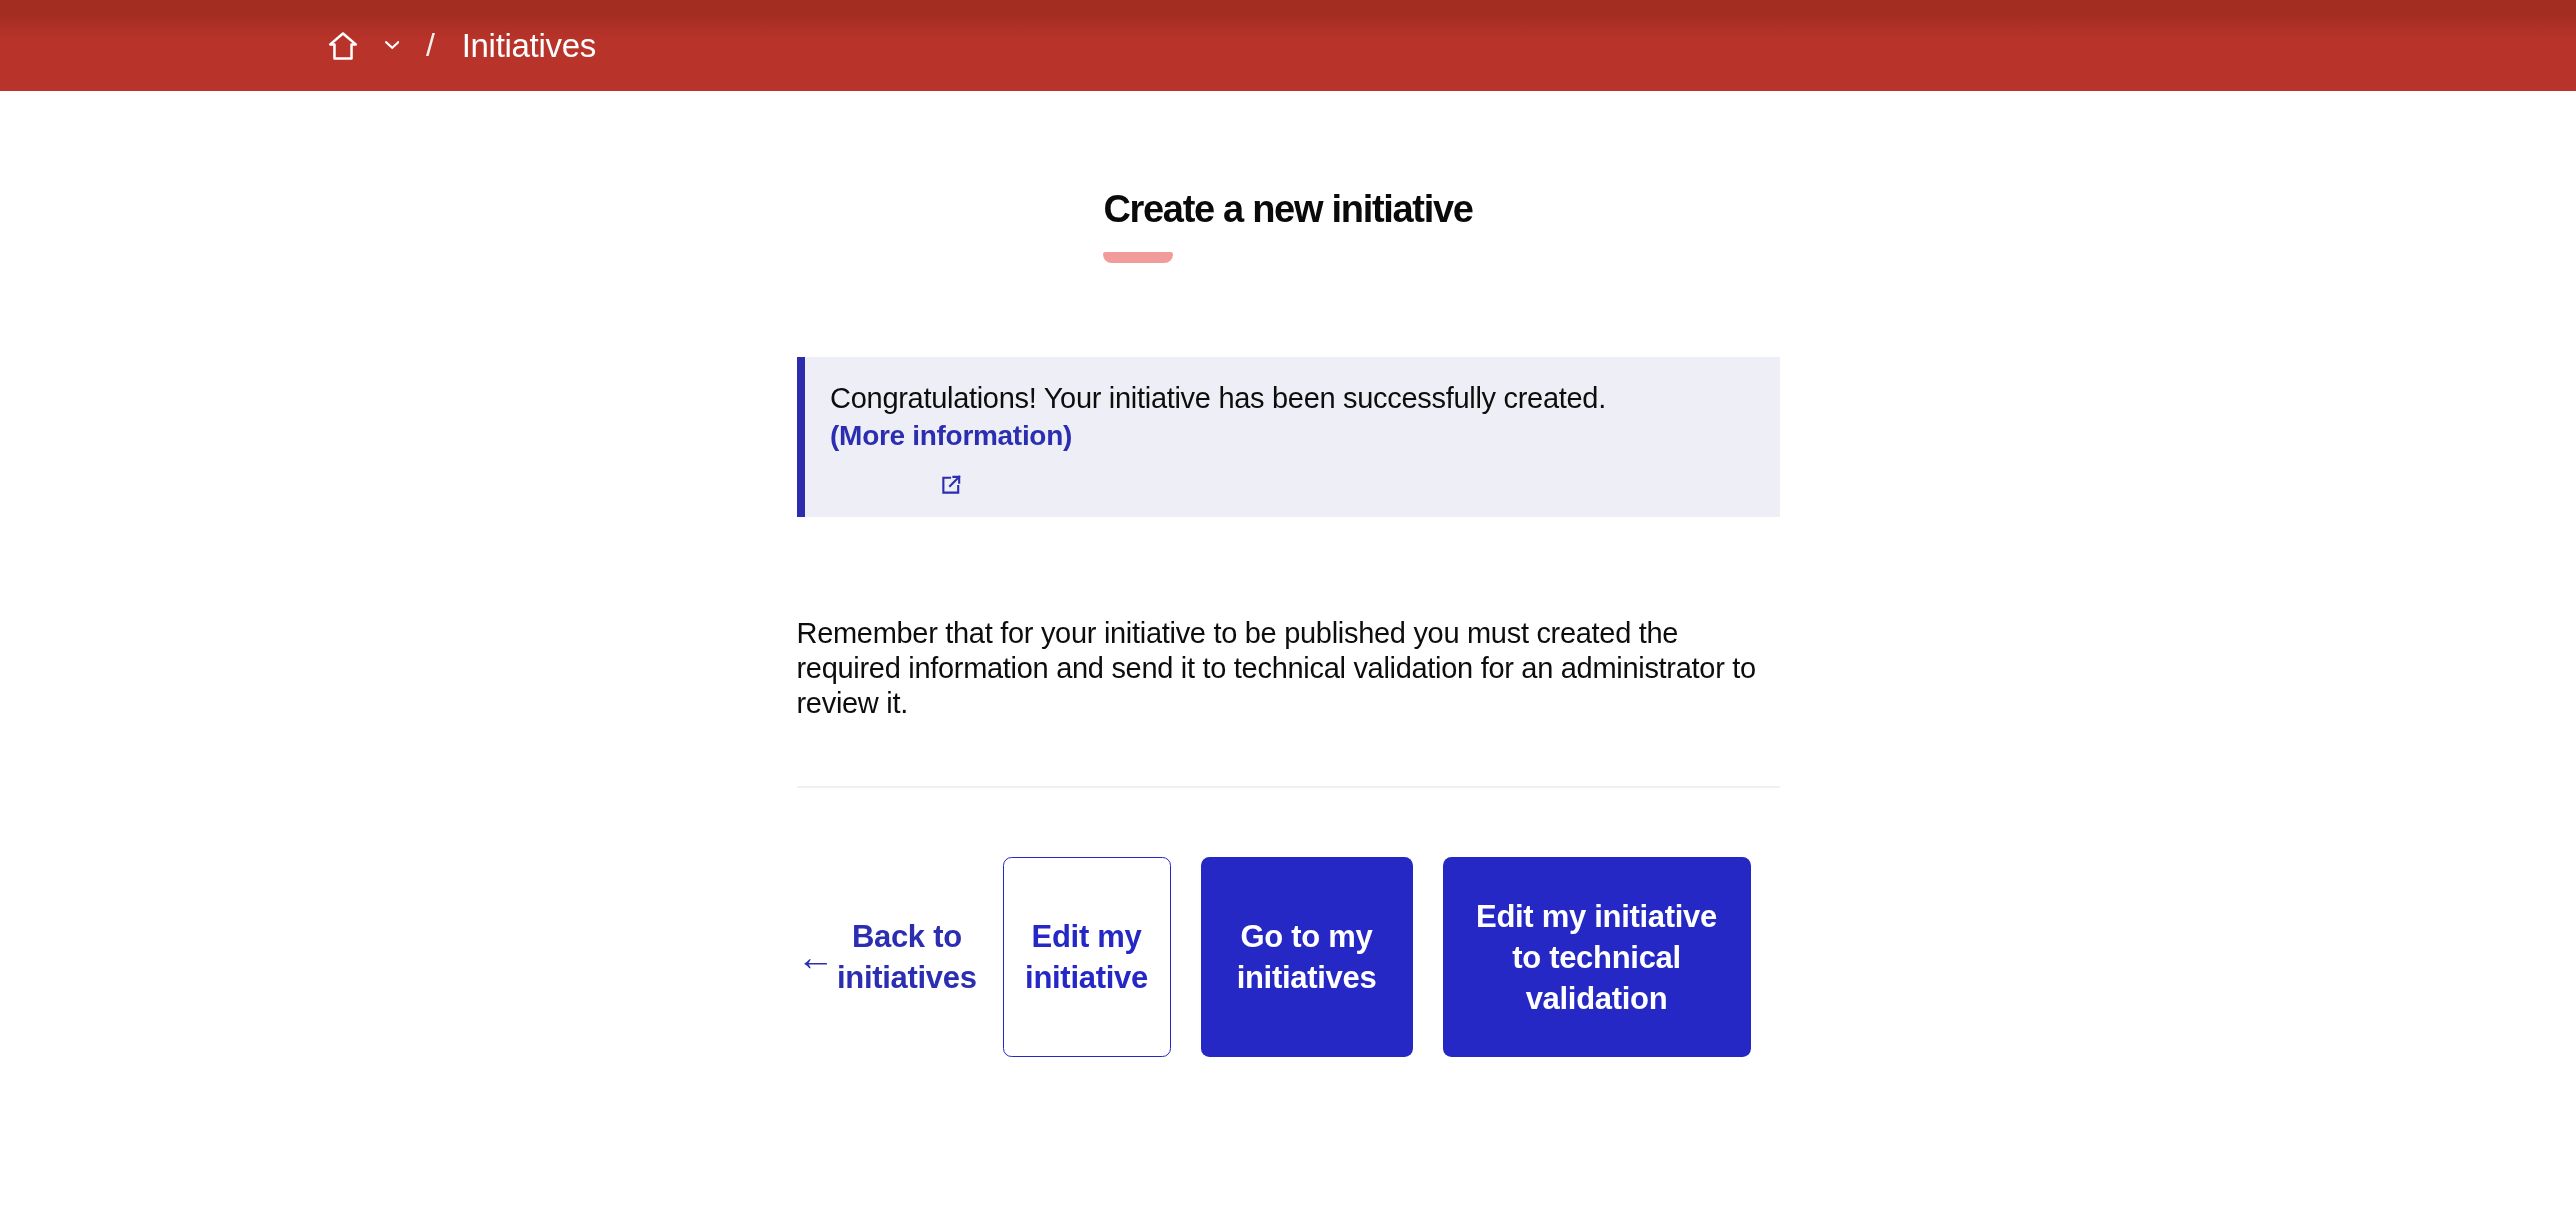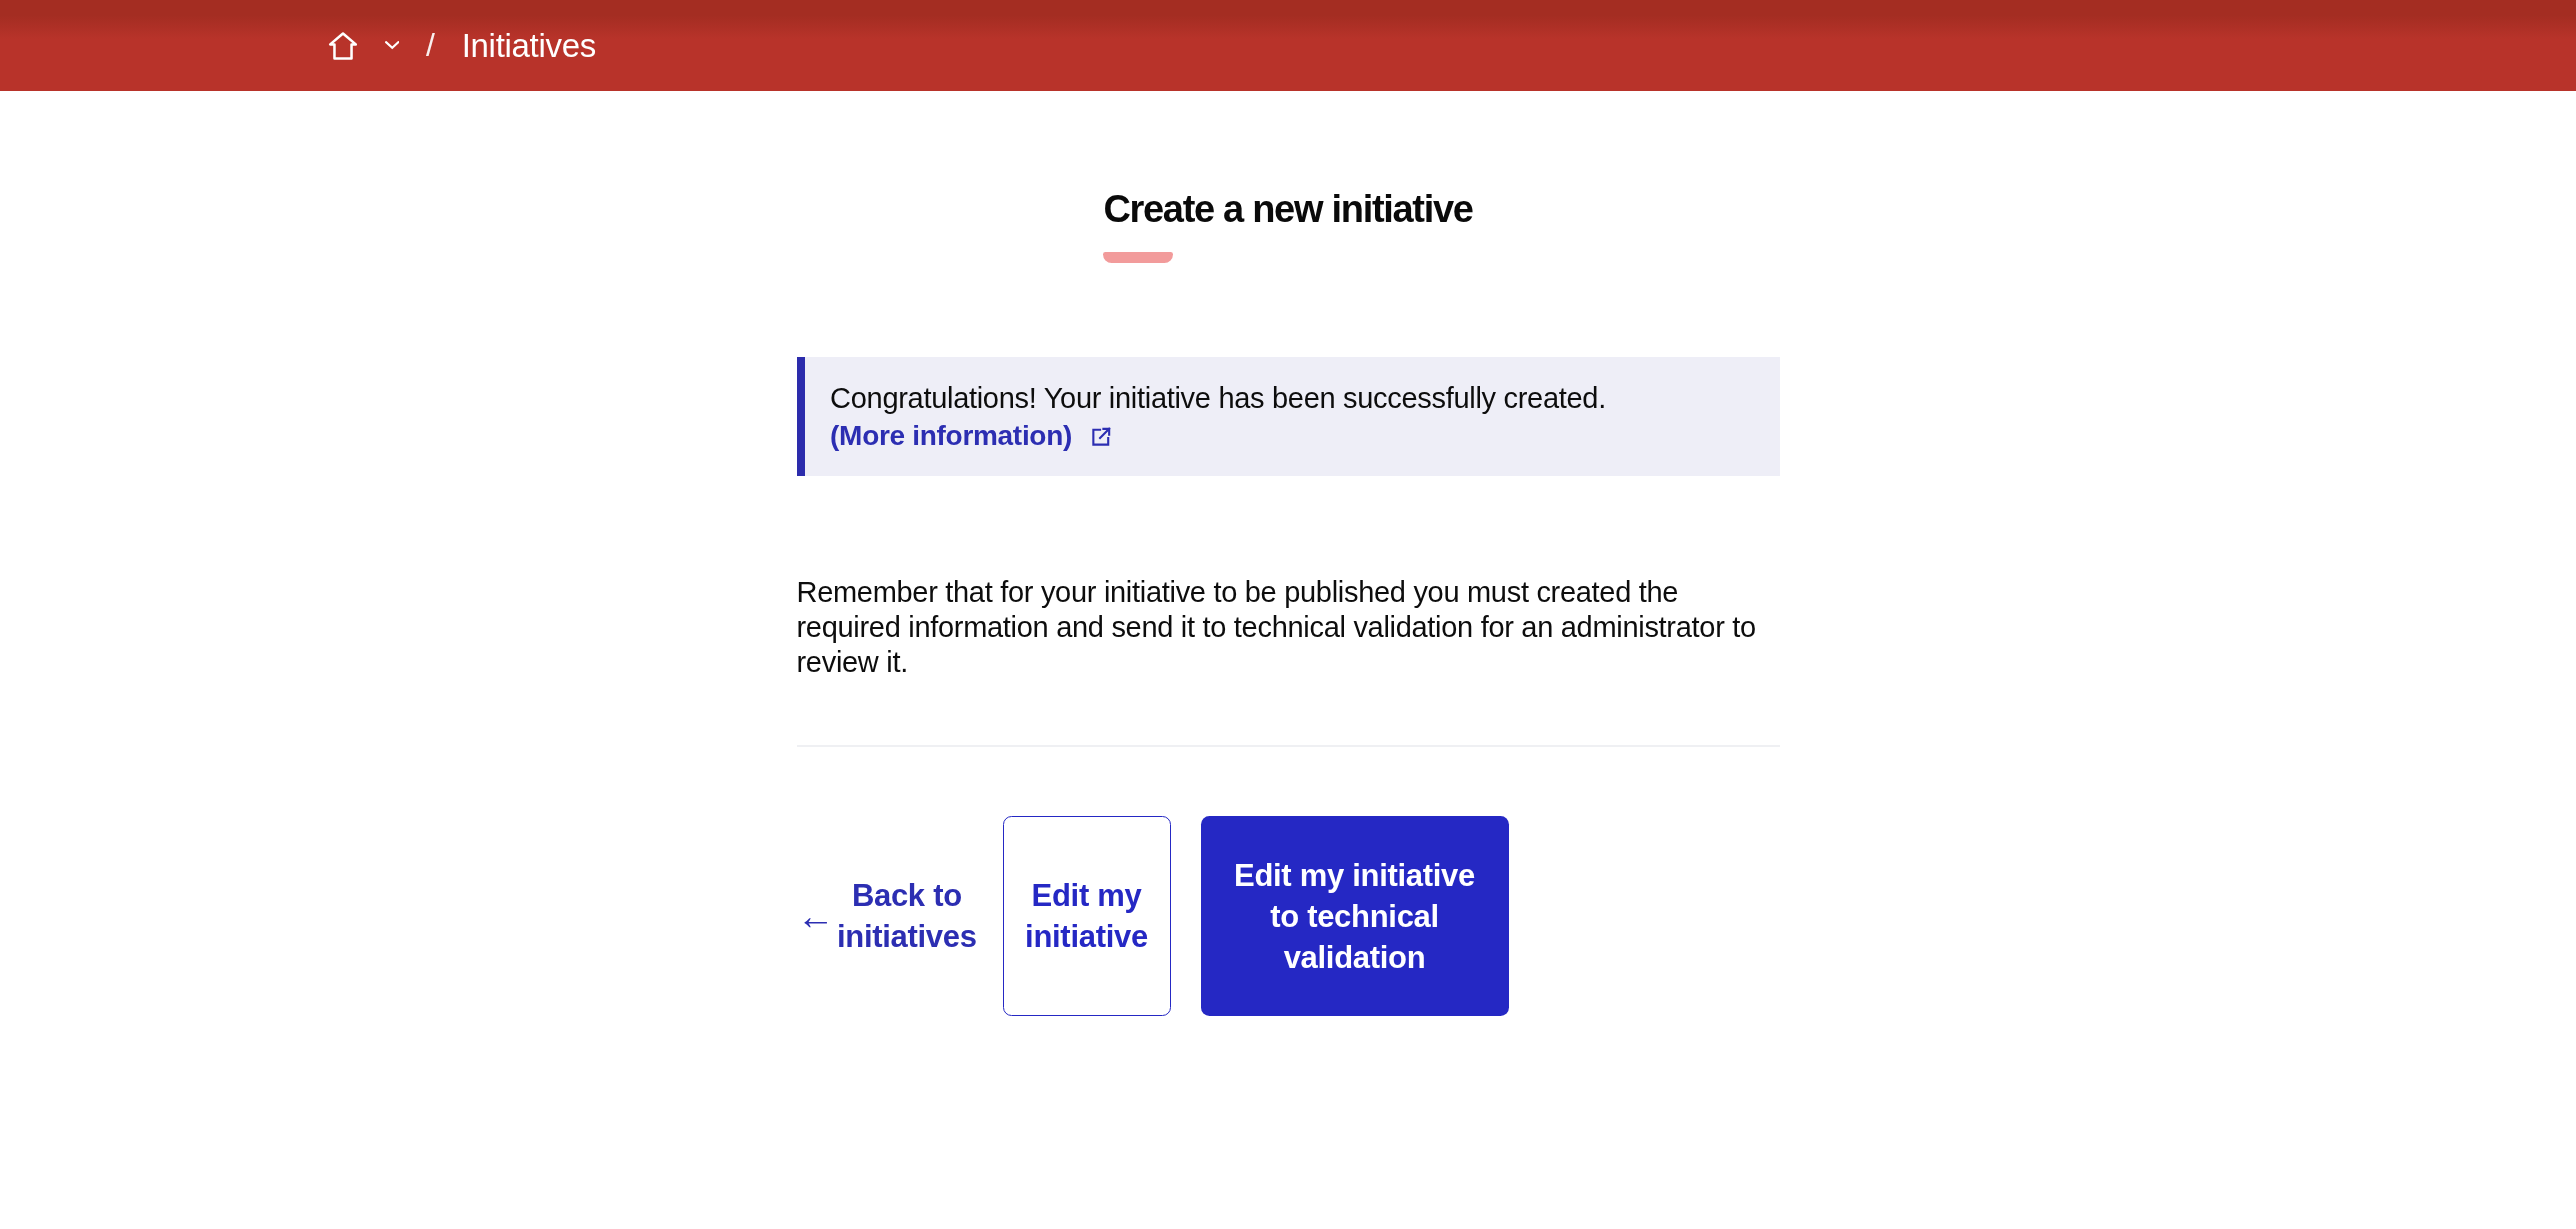--- a/index.html
+++ b/index.html
@@ -35,21 +35,21 @@
   .step-label { position:absolute; top:40px; transform:translateX(-50%);
     font-size:28px; color:var(--step-label,#3D4A59); white-space:nowrap; }
   .lab-0 { left:124px; } .lab-1 { left:369px; } .lab-2 { left:616px; font-weight:bold; }
 
   
   .alert { margin-top:94px; background:var(--alert-bg,#EEEEF7);
     border-left:8.5px solid var(--alert-border,#2C2CAC);
     padding:22px 25.6px 20.5px 25.6px; }
   .alert-msg { font-size:29px; line-height:38px; color:#0d0d0d; }
   .alert-link { display:inline-flex; align-items:center; gap:18px; text-decoration:none;
-    color:var(--link,#2C2EB2); font-size:28px; line-height:38px; font-weight:bold; cursor:pointer; }
+    color:var(--link,#2C2EB2); font-size:28px; line-height:38px; font-weight:bold; cursor:pointer;flex-direction:column; }
 
   
   .note { margin-top:99px; font-size:29px; line-height:35px; color:#0d0d0d; max-width:964px; }
   .note b { font-weight:normal;text-align:center; }
 
   
   .divider { margin-top:65px; height:2.6px; width:100%; background:var(--divider,#EFF0F3); border:none; }
 
   
   .actions { margin-top:69px; display:flex; align-items:stretch; height:200px; }
@@ -111,17 +111,18 @@
   <p class="note"><span>Remember that for your initiative to be published you must created the required information and </span><b>send it to technical validation</b><span> for an administrator to review it.</span></p>
 
   <hr class="divider">
 
   <div class="actions">
     <a class="back-link">
       <span class="back-arrow">←</span>
       <span class="back-text">Back to initiatives</span>
     </a>
     <button class="btn btn-outline">Edit my initiative</button>
+    <button class="btn btn-solid btn-go">Go to my initiatives</button>
     <button class="btn btn-solid btn-send">Edit my initiative to technical validation</button>
   </div>
 
 </main>
 
 
 </body></html>

